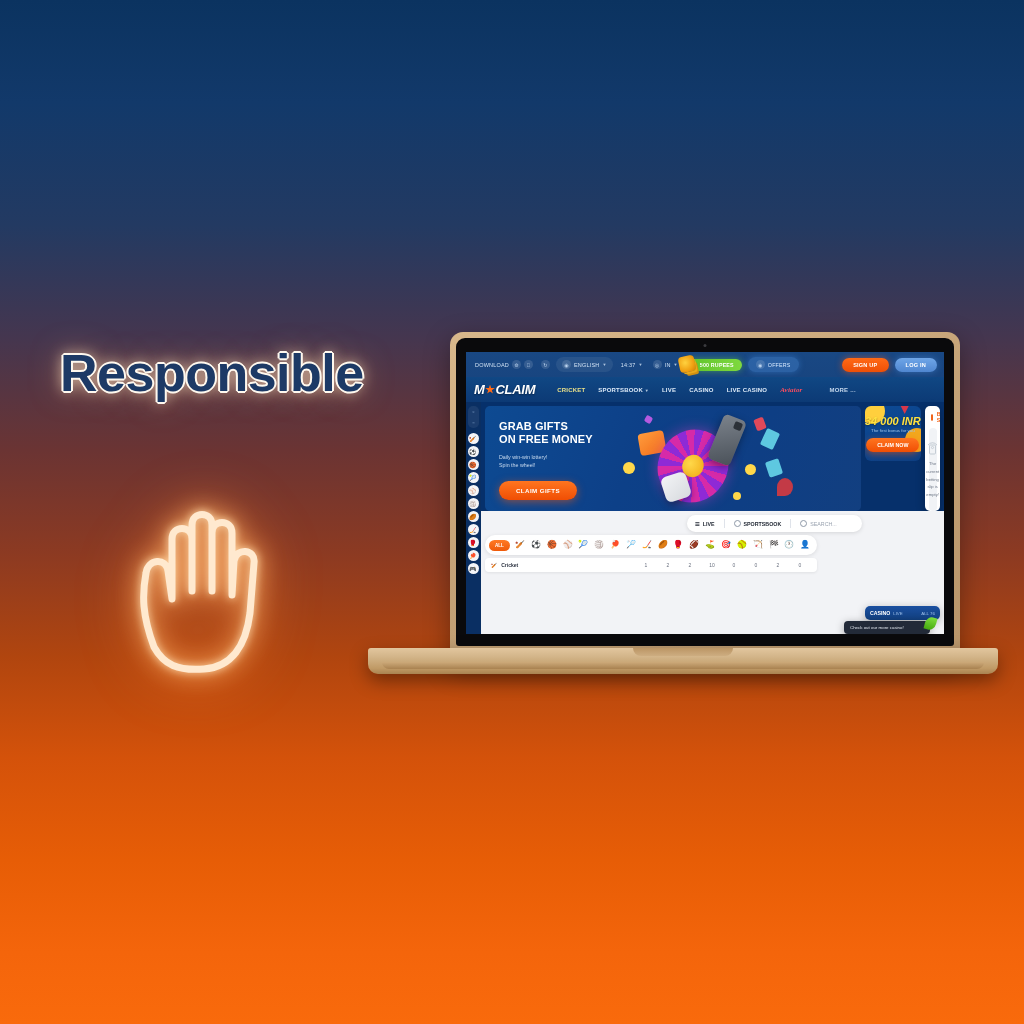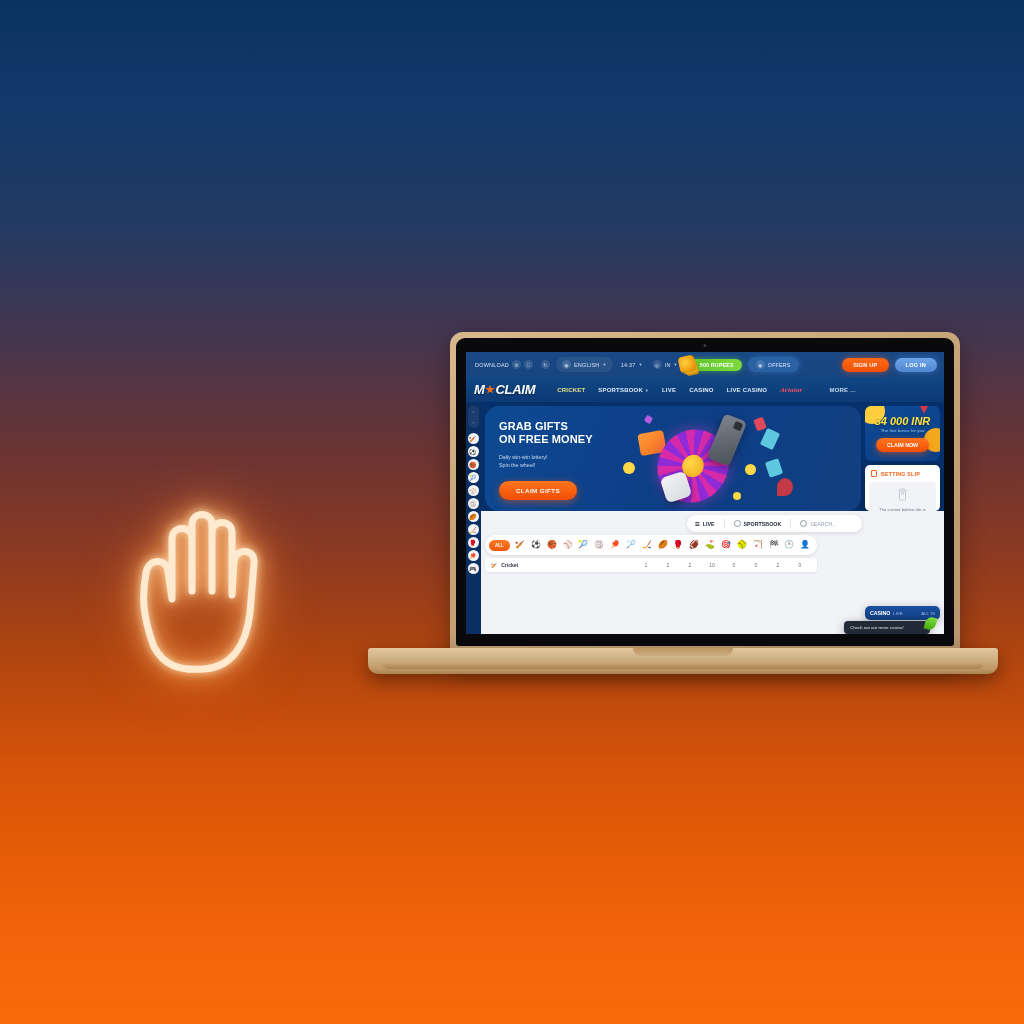--- a/index.html
+++ b/index.html
@@ -169,21 +169,21 @@
     width:11px; height:11px; border-radius:50%;
     background:#f4f5f8; display:flex; align-items:center; justify-content:center;
     font-size:6px; line-height:1;
   }
 
   .content { flex:1; display:flex; flex-direction:column; min-width:0; }
   .upper { display:flex; gap:4px; padding:4px 4px 0 4px; height:109px; }
 
   
   .hero {
-    flex:1; border-radius:14px; position:relative; overflow:hidden;
+    flex:1; border-radius:5px; position:relative; overflow:hidden;
     background:linear-gradient(110deg,#0d4a92 0%,#0d4088 40%,#0e3e84 70%,#123f80 100%);
   }
   .hero-txt { position:absolute; left:14px; top:14px; width:120px; }
   .hero-title { font-size:11px; font-weight:bold; color:#fff; line-height:1.18; letter-spacing:.1px; }
   .hero-sub { margin-top:7px; font-size:5.3px; color:#cbdcf0; line-height:1.6; }
   .claim-gifts {
     position:absolute; left:14px; top:75px;
     background:linear-gradient(180deg,#ff751f,#f04e04); color:#fff;
     font-size:6.2px; font-weight:bold; letter-spacing:.4px;
     padding:6px 17px; border-radius:11px;
@@ -227,21 +227,21 @@
   .c1{left:8px;top:50px;width:12px;height:12px;border-radius:50%;background:#ffd84a;}
   .c2{left:130px;top:52px;width:11px;height:11px;border-radius:50%;background:#ffd84a;}
   .c3{left:148px;top:18px;width:14px;height:18px;background:#5ec8e0;transform:rotate(25deg);}
   .c4{left:152px;top:48px;width:14px;height:16px;background:#5ec8e0;transform:rotate(-18deg);}
   .c5{left:30px;top:4px;width:7px;height:7px;background:#b45ae0;transform:rotate(30deg);}
   .c6{left:118px;top:80px;width:8px;height:8px;border-radius:50%;background:#ffd84a;}
   .c7{left:140px;top:6px;width:10px;height:12px;background:#e0495a;transform:rotate(-20deg);}
   .c8{left:162px;top:66px;width:16px;height:18px;background:#c33a46;border-radius:50% 50% 50% 0;}
 
   
-  .rail { width:75px; display:flex; flex-direction:column; gap:4px; }
+  .rail { width:75px; display:flex; gap:4px; }
   .promo-card {
     height:55px; border-radius:6px; position:relative; overflow:hidden;
     background:linear-gradient(160deg,#0d4a95,#0c3f84);
     display:flex; flex-direction:column; align-items:center; justify-content:center;
   }
   .promo-card .bub1{position:absolute;left:-6px;top:-8px;width:26px;height:26px;border-radius:50%;background:#ffcf3d;}
   .promo-card .bub2{position:absolute;right:-8px;top:22px;width:24px;height:24px;border-radius:50%;background:#f2a81e;}
   .promo-card .bub3{position:absolute;right:10px;top:-4px;width:12px;height:12px;background:#d8374a;clip-path:polygon(0 0,100% 0,50% 100%);}
   .promo-amt { font-size:11px; font-weight:bold; font-style:italic; color:#ffe13f; position:relative; text-shadow:0 1px 2px rgba(0,0,0,.4); }
   .promo-sub { font-size:4.4px; color:#9fc3e8; margin-top:1px; position:relative; }
@@ -320,20 +320,21 @@
   .leafdot {
     position:absolute; right:8px; bottom:4px; width:11px; height:13px;
     background:linear-gradient(180deg,#7ede3d,#46a810);
     border-radius:60% 0 60% 0; transform:rotate(15deg);
   }
 </style>
 </head>
 <body>
 
 <div class="headline">
+  <span>Responsible</span>
 </div>
 
 <div class="hand-wrap">
   <svg viewBox="0 0 190 180">
     <path class="hand-stroke" d="
       M34 152
       C22 120 22 100 26 78
       C28 64 46 62 48 76
       L52 104
       L52 44

